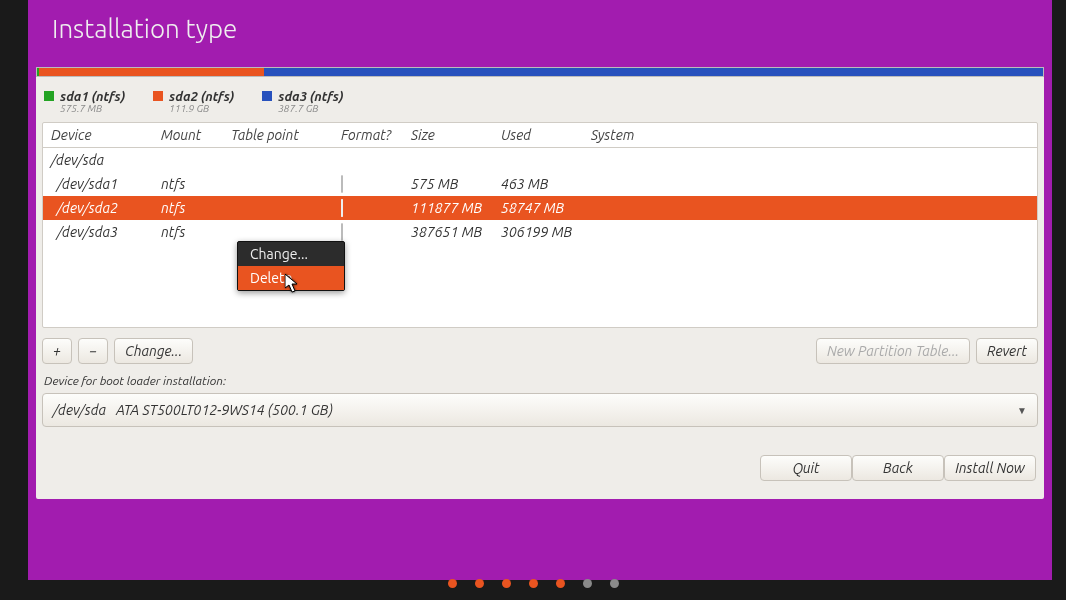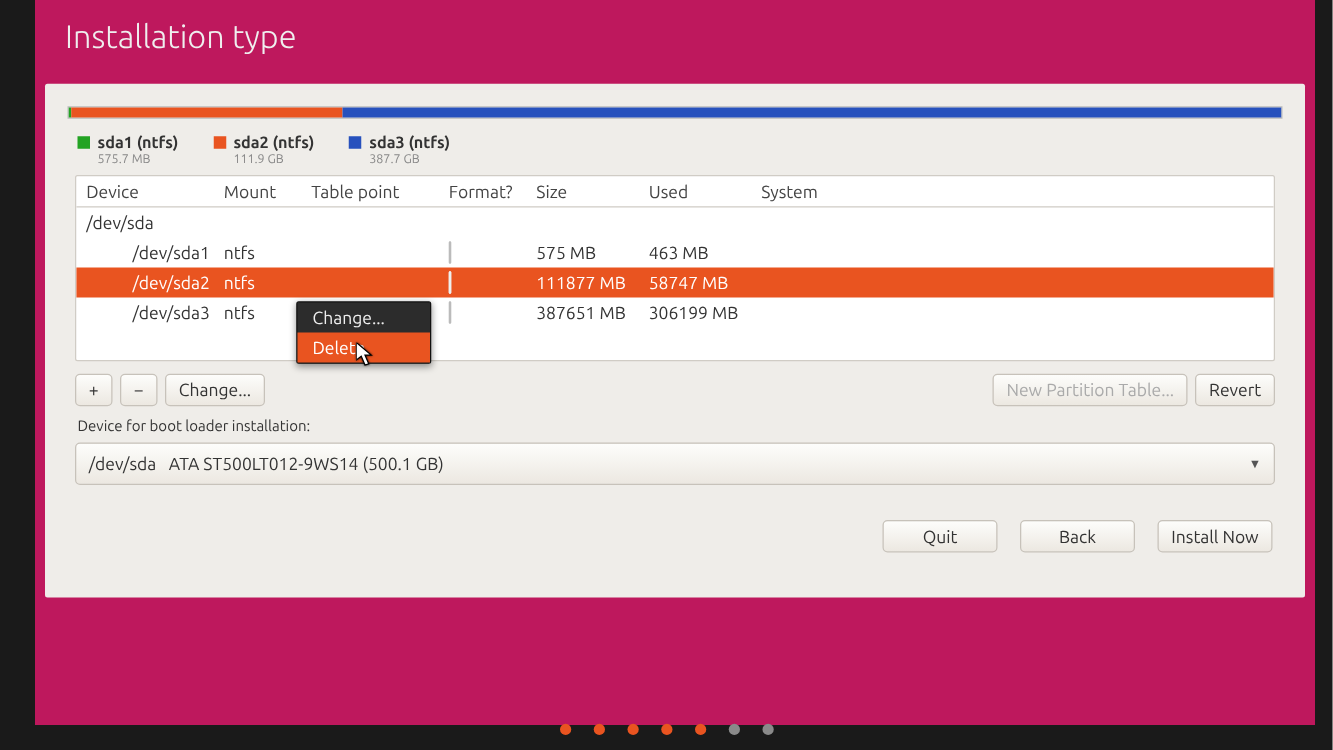--- a/index.html
+++ b/index.html
@@ -4,33 +4,34 @@
 <style>
   * { box-sizing: border-box; margin: 0; padding: 0; font-family: "Ubuntu", "Segoe UI", sans-serif; }
   body {
     width: 1066px; height: 600px;
     background: #1a1a1a;
     overflow: hidden;
     position: relative;
   }
   .window {
     position: absolute; left: 28px; right: 14px; top: 0; bottom: 20px;
-    background: #be185d;
+    background: #a21caf;
   }
   .titlebar {
     padding: 14px 24px 24px;
     color: #efefef;
     font-size: 26px;
     font-weight: 300;
   }
   .content {
     background: #efede9;
     margin: 0 8px 8px 8px;
-    padding: 18px;
+    padding: 0;
     border-radius: 2px;
+    font-style: italic;
   }
   .chart-bar {
     display: flex; height: 10px;
     margin: 0 0 6px 0;
     border: 1px solid #bbb;
   }
   .seg1 { background: #23a323; width: 2px; }
   .seg2 { background: #e95420; flex: 112; }
   .seg3 { background: #2751bd; flex: 388; }
   .legend {
@@ -46,32 +47,32 @@
   .s-blue { background: #2751bd; }
   .legend-sub { color: #888; font-size: 10px; margin-left: 16px; }
 
   .table {
     background: #fff;
     border: 1px solid #d0ccc5;
     border-radius: 2px;
     margin: 0 6px;
     font-size: 14px;
     color: #333;
-    height: 149px;
+    height: 206px;
     overflow: hidden;
   }
   .table-head, .row {
     display: grid;
     grid-template-columns: 110px 70px 110px 70px 90px 90px 1fr;
     align-items: center;
     padding: 4px 8px;
   }
   .table-head { border-bottom: 1px solid #d0ccc5; color: #444; }
   .parent-row { padding: 4px 8px; color: #333; }
-  .row.indent > :first-child { padding-left: 6px; margin-left: 31px; }
+  .row.indent > :first-child { padding-left: 6px; }
   .row.selected { background: #e95420; color: #fff; }
   .chk {
     width: 14px; height: 14px; border: 1px solid #bbb; border-radius: 2px; background: #eee;
     justify-self: start;
   }
   .row.selected .chk { background: #f4f4f4; border-color: #eee; }
 
   .buttons {
     display: flex; align-items: center; gap: 6px;
     padding: 10px 6px 6px;
@@ -99,21 +100,21 @@
     padding: 8px 10px;
     font-size: 14px;
     color: #333;
     display: flex;
     align-items: center;
     gap: 10px;
   }
   .combo .arrow { margin-left: auto; color: #555; font-size: 10px; }
 
   .footer-buttons {
-    display: flex; justify-content: flex-end; gap: 18px;
+    display: flex; justify-content: flex-end; 
     padding: 28px 8px 18px;
     align-items: center;
   }
   .btn.wide { min-width: 92px; text-align: center; }
 
   .context-menu {
     position: absolute;
     left: 237px; top: 241px;
     width: 108px;
     background: #2c2c2c;

